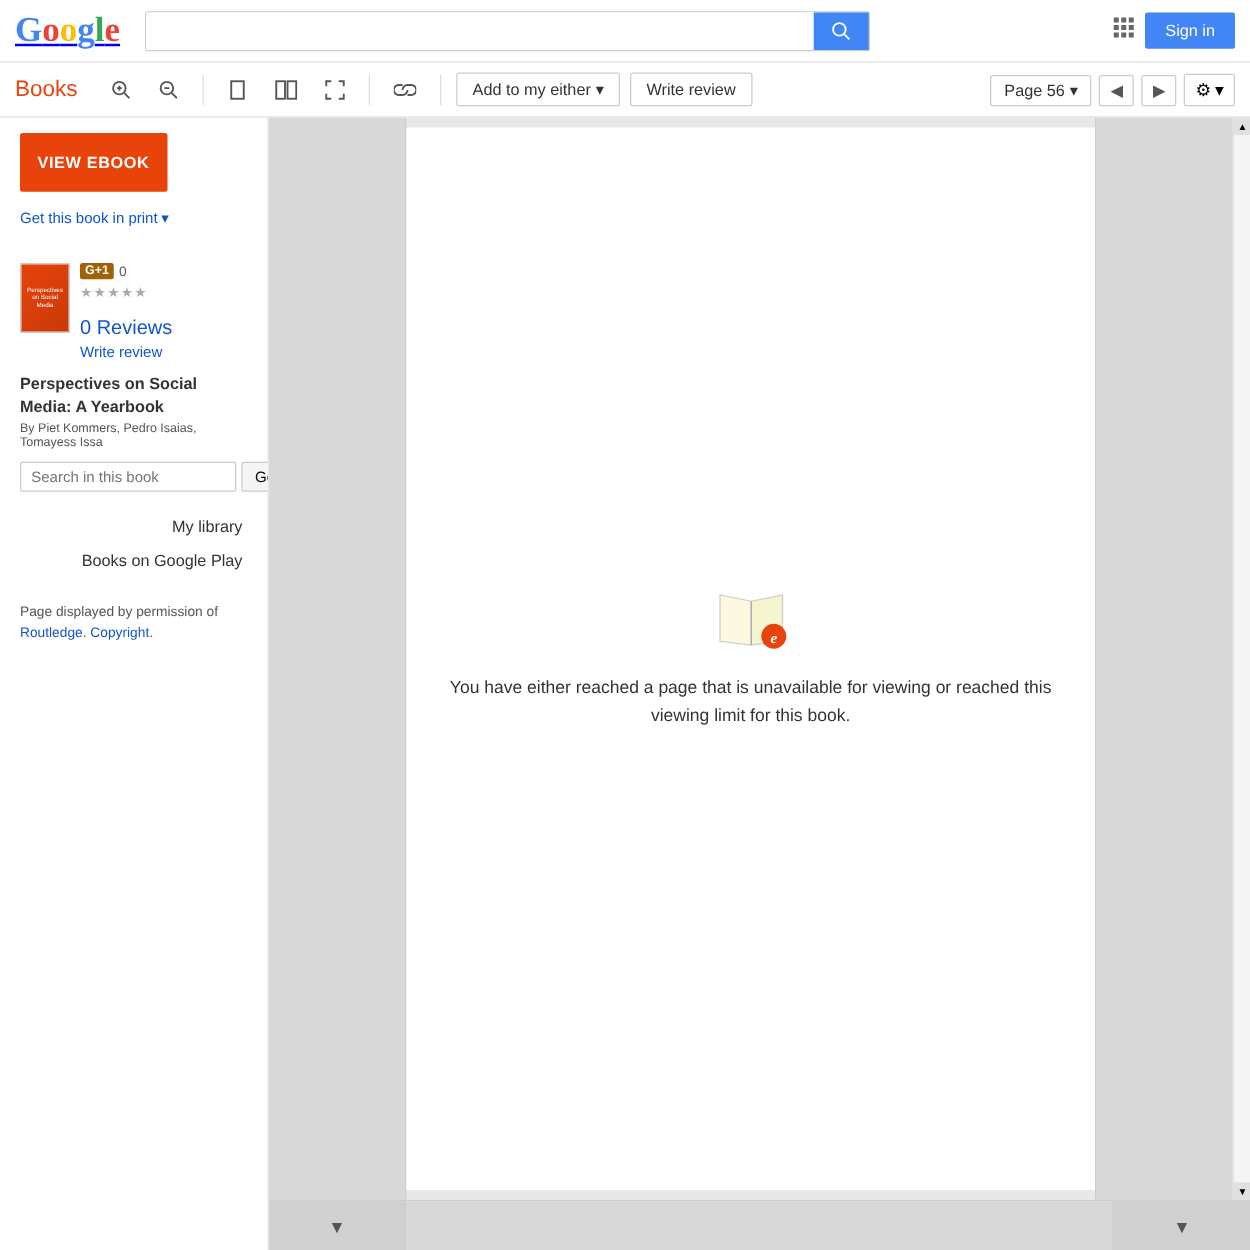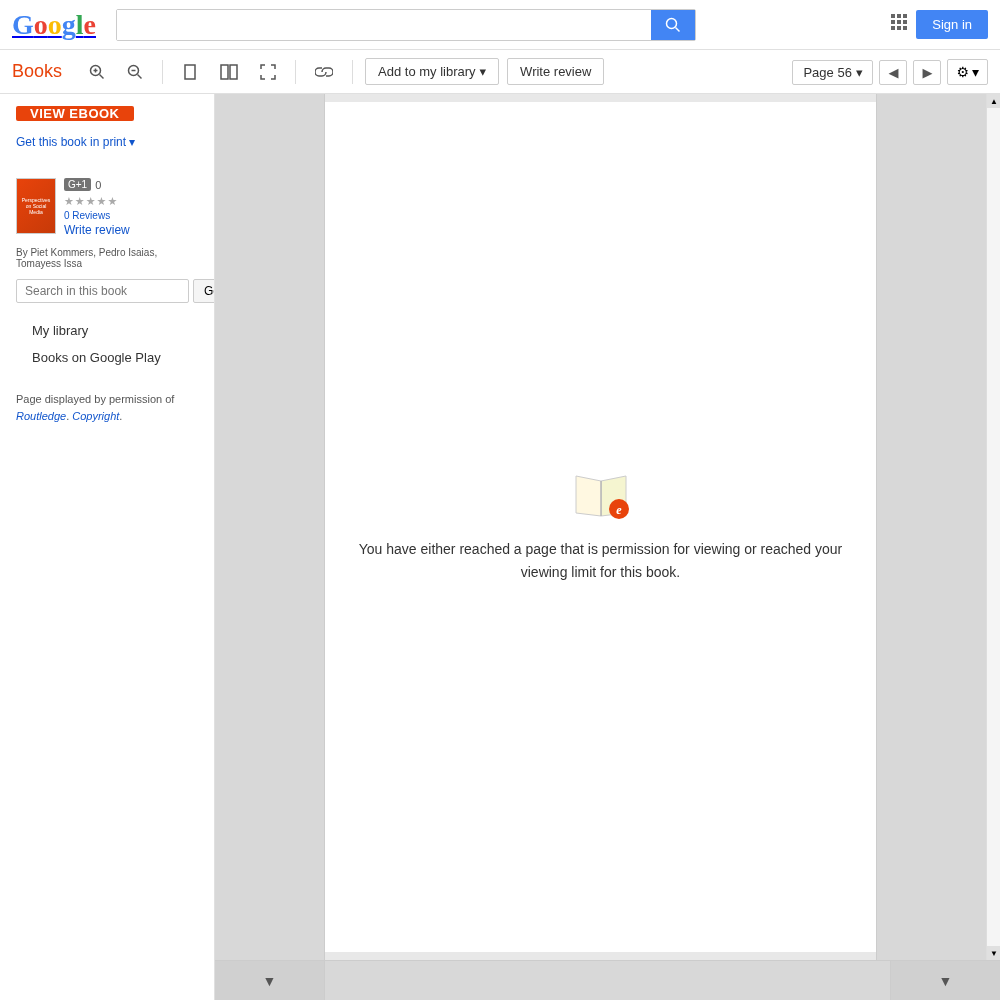--- a/index.html
+++ b/index.html
@@ -164,21 +164,21 @@
       min-width: 215px;
       border-right: 1px solid #e0e0e0;
       overflow-y: auto;
       padding: 12px 12px 12px 16px;
     }
     #view-ebook-btn {
       background: #E8430B;
       color: white;
       border: none;
       border-radius: 2px;
-      padding: 0 14px;
+      padding: 16px 14px;
       font-size: 13px;
       font-weight: bold;
       cursor: pointer;
       margin-bottom: 14px;
       display: block;
       letter-spacing: 0.5px;
     }
     #get-print-link {
       color: #1155CC;
       font-size: 12px;
@@ -224,40 +224,40 @@
     }
 
     #book-meta-right { flex: 1; }
     #gplus-badge {
       display: flex;
       align-items: center;
       gap: 4px;
       margin-bottom: 4px;
     }
     #gplus-btn {
-      background: #737373;
+      background: #a16207;
       color: white;
       border: none;
       border-radius: 2px;
       font-size: 10px;
       padding: 1px 4px;
       cursor: pointer;
-      font-weight: normal;
+      font-weight: bold;
     }
     #gplus-count {
       font-size: 11px;
       color: #555;
     }
     .star-rating { color: #aaa; font-size: 11px; letter-spacing: 1px; }
     #reviews-link {
       color: #1155CC;
-      font-size: 10px;
+      font-size: 16px;
       text-decoration: none;
       display: block;
-      margin-top: 2px;
+      margin-top: 14px;
     }
     #write-review-link {
       color: #1155CC;
       font-size: 12px;
       text-decoration: none;
       display: block;
       margin-top: 2px;
     }
 
     #book-title-text {
@@ -303,32 +303,32 @@
       padding: 4px 8px;
     }
 
     .sidebar-nav-item {
       display: block;
       color: #333;
       font-size: 13px;
       text-decoration: none;
       padding: 6px 8px 6px 16px;
       border-radius: 2px;
+      text-align: right;
     }
 
     #sidebar-footer {
       margin-top: 20px;
       font-size: 11px;
       color: #555;
       line-height: 1.5;
     }
     #routledge-link, #copyright-link {
       color: #1155CC;
       text-decoration: none;
-      font-style: italic;
     }
 
     
     #content-area {
       flex: 1;
       background: #e8e8e8;
       display: flex;
       flex-direction: column;
       position: relative;
       overflow: hidden;
@@ -521,21 +521,21 @@
   <button class="toolbar-icon-btn" title="Link">
     <svg width="18" height="14" viewBox="0 0 18 14">
         <path d="M7,7 C7,4.8 8.8,3 11,3 L14,3 C16.2,3 18,4.8 18,7 C18,9.2 16.2,11 14,11 L11,11" fill="none" stroke="#555" stroke-width="1.5"></path>
         <path d="M11,7 C11,9.2 9.2,11 7,11 L4,11 C1.8,11 0,9.2 0,7 C0,4.8 1.8,3 4,3 L7,3" fill="none" stroke="#555" stroke-width="1.5"></path>
       </svg>
   </button>
 
   <div class="toolbar-separator"></div>
 
   <button class="toolbar-action-btn">
-    <span>Add to my library</span>
+    <span>Add to my either</span>
     <span>▾</span>
   </button>
   <button class="toolbar-action-btn">
     <span>Write review</span>
   </button>
 
   <div id="toolbar-right">
     <div id="page-indicator">
       <span>Page 56</span>
       <span>▾</span>
@@ -569,20 +569,21 @@
         <div id="gplus-badge">
           <button id="gplus-btn">G+1</button>
           <span id="gplus-count">0</span>
         </div>
         <div class="star-rating">★★★★★</div>
         <a href="#" id="reviews-link">0 Reviews</a>
         <a href="#" id="write-review-link">Write review</a>
       </div>
     </div>
 
+    <div id="book-title-text">Perspectives on Social Media: A Yearbook</div>
     <div id="book-authors">By Piet Kommers, Pedro Isaias, Tomayess Issa</div>
 
     <div id="book-search-area">
       <input type="text" id="book-search-input" placeholder="Search in this book" style="">
       <button id="book-search-go">Go</button>
     </div>
 
 
     <a href="#" class="sidebar-nav-item">My library</a>
     <a href="#" class="sidebar-nav-item">Books on Google Play</a>
@@ -607,21 +608,21 @@
             <polygon points="30,10 55,5 55,42 30,45" fill="#f5f5d0" stroke="#ccc" stroke-width="1"></polygon>
             <polygon points="30,10 5,5 5,42 30,45" fill="#fff8e1" stroke="#ccc" stroke-width="1"></polygon>
 
             <line x1="30" y1="10" x2="30" y2="45" stroke="#aaa" stroke-width="1"></line>
 
             <circle cx="48" cy="38" r="10" fill="#e8430b"></circle>
             <text x="48" y="43" text-anchor="middle" fill="white" font-size="12" font-family="serif" font-weight="bold" font-style="italic">e</text>
           </svg>
         </div>
         <div id="page-limit-msg">
-          <span>You have either reached a page that is permission for viewing or reached your</span><br>
+          <span>You have either reached a page that is unavailable for viewing or reached this</span><br>
           <span>viewing limit for this book.</span>
         </div>
       </div>
 
       <div id="right-page-area"></div>
 
       <div id="right-scrollbar">
         <button class="scroll-btn">▲</button>
         <div class="scroll-track"></div>
         <button class="scroll-btn">▼</button>

